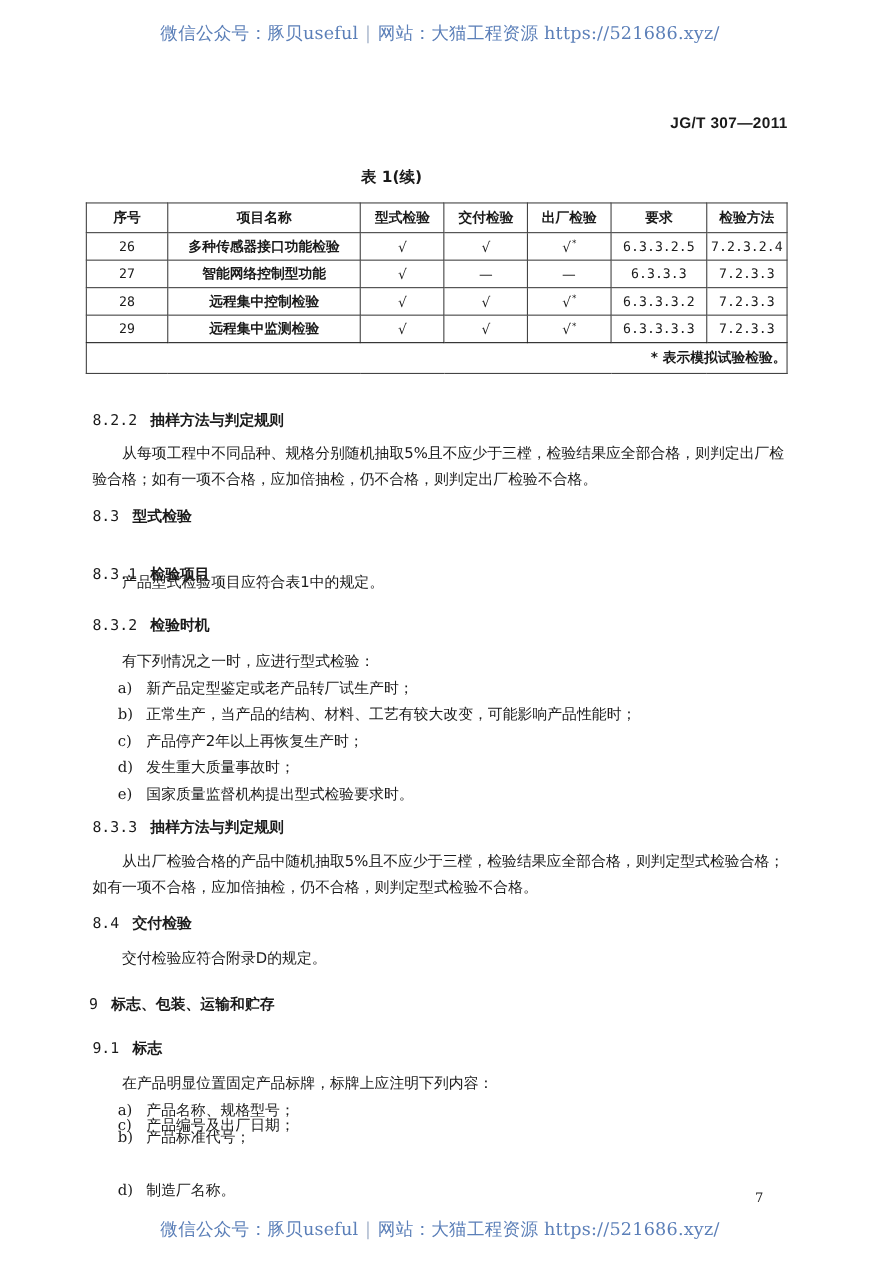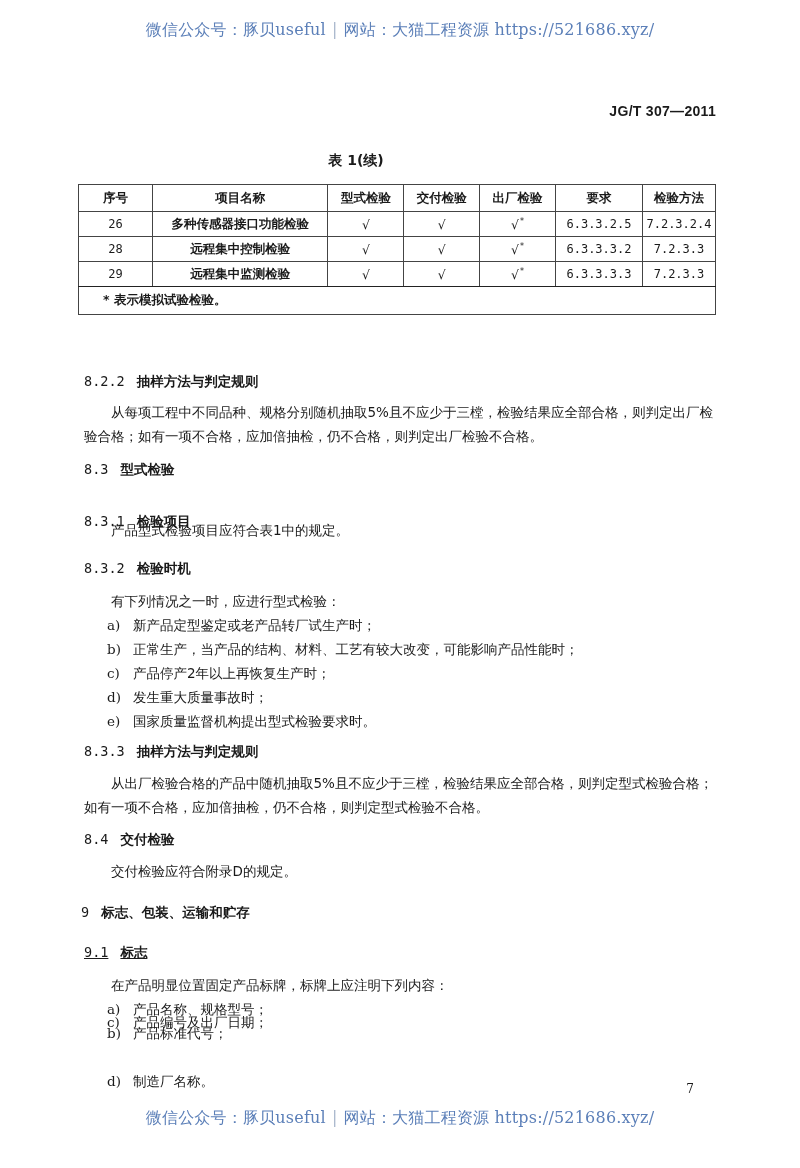--- a/index.html
+++ b/index.html
@@ -16,21 +16,21 @@
                    font-family: "DejaVu Sans", sans-serif; font-weight: bold; font-size: 14px; }
   table.spec { position: absolute; left: 78px; top: 184px; width: 638px;
                border-collapse: collapse; font-family: "DejaVu Sans", sans-serif; font-size: 12.5px;
                border: 1.6px solid #222; }
   table.spec th, table.spec td { border: 1px solid #444; text-align: center; padding: 0; }
   table.spec th { height: 26px; font-weight: bold; font-size: 12.5px; }
   table.spec td { height: 24px; }
   table.spec tr.last td { border-bottom: 1.6px solid #222; }
   table.spec td.mono { font-family: "DejaVu Sans Mono", "Liberation Mono", monospace; font-size: 12px; margin-top: 20px; }
   table.spec td.name { font-weight: bold; }
-  table.spec td.note { text-align: left; padding-left: 24px; height: 27px; font-weight: bold; font-size: 12.5px; }
+  table.spec td.note { text-align: right; padding-left: 24px; height: 27px; font-weight: bold; font-size: 12.5px; }
   .star { font-size: 8px; vertical-align: 5px; margin-left: 1px; }
   .h { position: absolute; left: 84px; font-family: "DejaVu Sans", sans-serif; font-size: 13.5px; font-weight: bold; white-space: nowrap; }
   .h .num { font-family: "DejaVu Sans Mono", "Liberation Mono", monospace; font-weight: normal; margin-right: 12px; }
   .p { position: absolute; left: 84px; width: 632px; font-family: "DejaVu Sans", sans-serif; font-size: 13.5px; line-height: 24px; }
   .p.indent { text-indent: 27px; }
   .li { position: absolute; left: 107px; font-family: "DejaVu Sans", sans-serif; font-size: 13.5px; white-space: nowrap; }
   .li .mark { display: inline-block; width: 26px; font-family: "DejaVu Serif", serif; }
   .page-no { right: 106px; top: 1082px; font-family: "DejaVu Serif", serif; font-size: 12px; }
 </style>
 </head>
@@ -70,20 +70,29 @@
     <tr>
       <td class="mono">26</td>
       <td class="name">多种传感器接口功能检验</td>
       <td>√</td>
       <td>√</td>
       <td><span>√</span><span class="star">*</span></td>
       <td class="mono">6.3.3.2.5</td>
       <td class="mono">7.2.3.2.4</td>
     </tr>
     <tr>
+      <td class="mono">27</td>
+      <td class="name">智能网络控制型功能</td>
+      <td>√</td>
+      <td>—</td>
+      <td><span>—</span><span class="star"></span></td>
+      <td class="mono">6.3.3.3</td>
+      <td class="mono">7.2.3.3</td>
+    </tr>
+    <tr>
       <td class="mono">28</td>
       <td class="name">远程集中控制检验</td>
       <td>√</td>
       <td>√</td>
       <td><span>√</span><span class="star">*</span></td>
       <td class="mono">6.3.3.3.2</td>
       <td class="mono">7.2.3.3</td>
     </tr>
     <tr class="last">
       <td class="mono">29</td>
@@ -117,21 +126,21 @@
 <div class="li" style="top:713px;"><span class="mark">e)</span><span>国家质量监督机构提出型式检验要求时。</span></div>
 
 <div class="h" style="top:743px;"><span class="num">8.3.3</span><span>抽样方法与判定规则</span></div>
 <div class="p indent" style="top:771px;">从出厂检验合格的产品中随机抽取5%且不应少于三樘，检验结果应全部合格，则判定型式检验合格；如有一项不合格，应加倍抽检，仍不合格，则判定型式检验不合格。</div>
 
 <div class="h" style="top:831px;text-align:right;"><span class="num">8.4</span><span>交付检验</span></div>
 <div class="p indent" style="top:859px;">交付检验应符合附录D的规定。</div>
 
 <div class="h" style="left:81px; top:904px;"><span class="num">9</span><span>标志、包装、运输和贮存</span></div>
 
-<div class="h" style="top:944px;text-decoration:underline;"><span class="num">9.1</span><span>标志</span></div>
+<div class="h" style="top:944px;"><span class="num">9.1</span><span>标志</span></div>
 <div class="p indent" style="top:973px;">在产品明显位置固定产品标牌，标牌上应注明下列内容：</div>
 <div class="li" style="top:1001px;"><span class="mark">a)</span><span>产品名称、规格型号；</span></div>
 <div class="li" style="top:1025px;"><span class="mark">b)</span><span>产品标准代号；</span></div>
 <div class="li" style="top:1014px;"><span class="mark">c)</span><span>产品编号及出厂日期；</span></div>
 <div class="li" style="top:1073px;"><span class="mark">d)</span><span>制造厂名称。</span></div>
 
 <div class="abs page-no">7</div>
 
 <div class="watermark" style="top:1108px;">
   <span>微信公众号：豚贝useful</span><span class="sep">|</span><span>网站：大猫工程资源</span>

